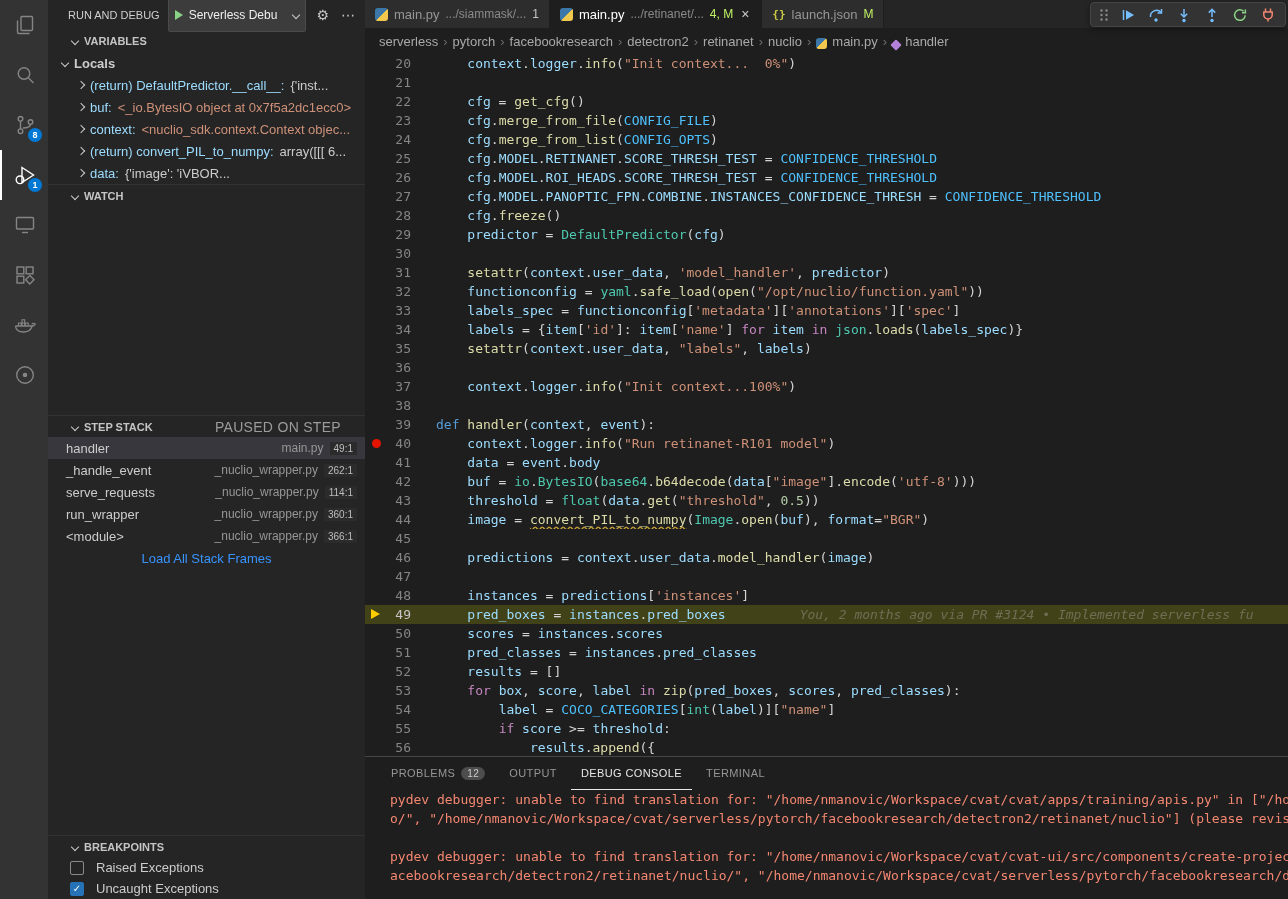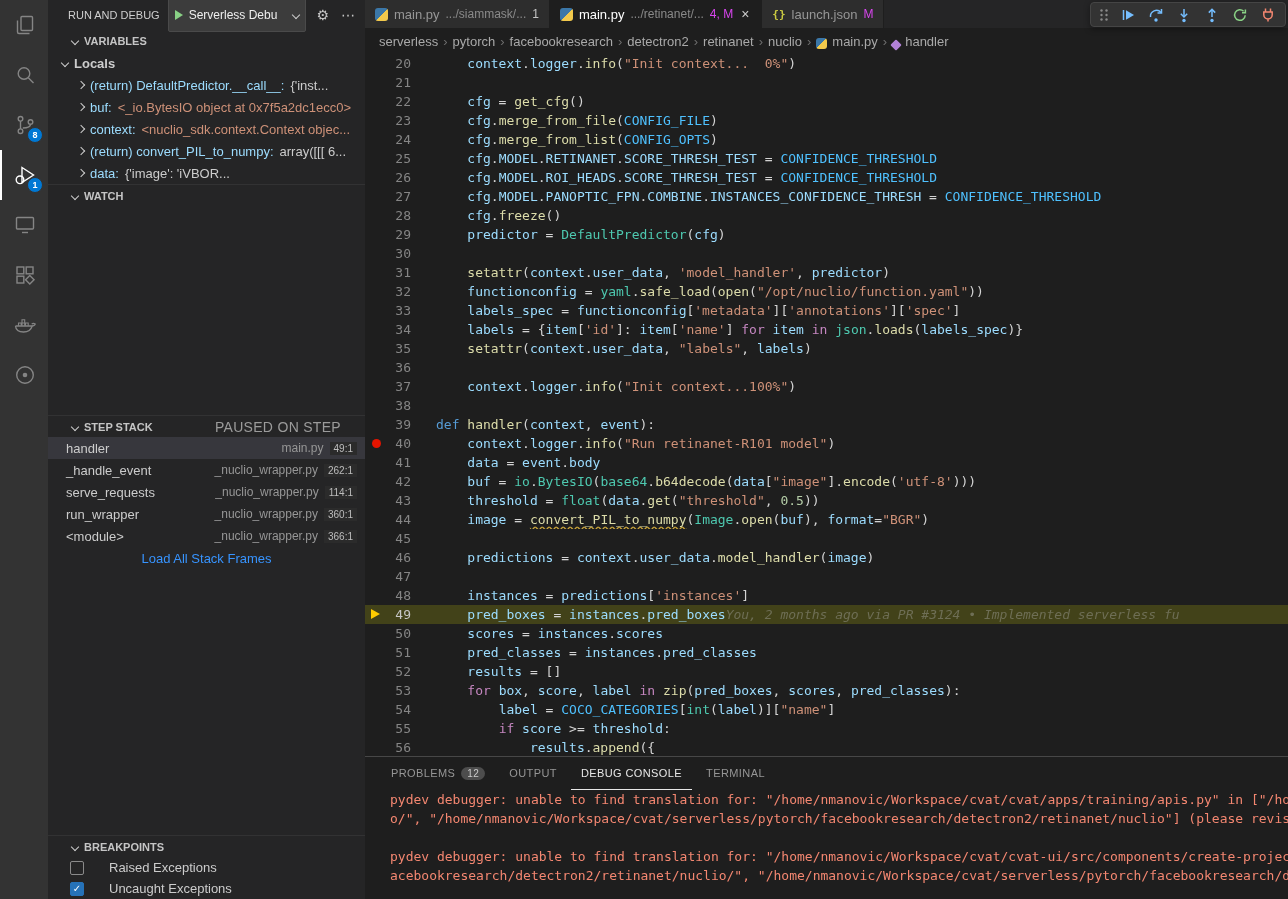--- a/index.html
+++ b/index.html
@@ -38,35 +38,35 @@
   .var-val.str{color:#ce9178}
   .stack-body{flex:none}
   .cs-status{margin-left:auto;font-size:14px;font-weight:normal;color:#9b9b9b;letter-spacing:.3px}
   .stack-row{height:22px;display:flex;align-items:center;padding:0 8px 0 18px;gap:6px;white-space:nowrap;overflow:hidden;cursor:pointer}
   .stack-row.selected{background:#37373d}
   .stack-row .fn{color:#cccccc}
   .stack-row .file{margin-left:auto;color:#969696;font-size:12px}
   .pos-badge{background:#2b2b2b;border-radius:0;padding:1px 4px;font-size:10px;color:#bdbdbd;flex:none}
   .stack-link{height:22px;display:flex;align-items:center;justify-content:center;color:#3794ff;cursor:pointer}
   .bp-section{margin-top:auto;flex:none}
-  .bp-row{height:21px;display:flex;align-items:center;gap:25px;padding-left:22px;cursor:pointer}
+  .bp-row{height:21px;display:flex;align-items:center;gap:12px;padding-left:22px;cursor:pointer}
   .cbx{width:14px;height:14px;border:1px solid #8a8a8a;border-radius:2px;flex:none;font-size:10px;line-height:12px;text-align:center;color:#fff}
   .cbx.checked{background:#2672b8;border-color:#2672b8}
 
   
   .main{flex:1;display:flex;flex-direction:column;position:relative;min-width:0}
 
   .tabbar{height:28px;flex:none;background:#252526;display:flex;align-items:stretch}
   .tab{display:flex;align-items:center;gap:6px;padding:0 10px;background:#2d2d2d;border-right:1px solid #1e1e1e;cursor:pointer;white-space:nowrap}
   .tab.active{background:#1e1e1e}
   .tab-title{color:#969696}
   .tab.active .tab-title{color:#ffffff}
   .tab-desc{color:#8a8a8a;font-size:12px}
   .tab-badge{color:#c5c5c5;font-size:12px}
-  .tab-badge.mod{color:#d946ef}
+  .tab-badge.mod{color:#bef264}
   .tab-close{color:#cccccc;font-size:14px;padding:0 2px;cursor:pointer}
   .py-ic{width:13px;height:13px;border-radius:3px;background:linear-gradient(135deg,#3b77a8 0 50%,#f2c94c 50% 100%);flex:none}
   .py-ic.small{width:11px;height:11px}
   .json-ic{color:#cbcb41;font-weight:bold;font-size:11px;font-family:"DejaVu Sans Mono",monospace}
 
   .debug-toolbar{position:absolute;top:2px;right:2px;height:25px;background:#333333;border:1px solid #454545;border-radius:4px;
                  display:flex;align-items:center;gap:6px;padding:0 6px;z-index:5;box-shadow:0 2px 6px rgba(0,0,0,.4)}
   .dt-btn{width:22px;height:22px;display:flex;align-items:center;justify-content:center;cursor:pointer}
   .dt-grip{color:#8a8a8a;cursor:grab;width:14px}
   .dt-continue,.dt-step-over,.dt-step-into,.dt-step-out{color:#75beff}
@@ -85,21 +85,21 @@
   .glyph{width:22px;flex:none;position:relative}
   .bp-dot{position:absolute;left:7px;top:5px;width:9px;height:9px;border-radius:50%;background:#e51400}
   .exec-arrow{position:absolute;left:6px;top:4px;width:0;height:0;border-left:9px solid #ffcc00;border-top:5.5px solid transparent;border-bottom:5.5px solid transparent}
   .lnum{width:24px;flex:none;text-align:right;color:#858585}
   .code-line.current .lnum{color:#c6c6c6}
   .lgap{width:25px;flex:none}
   .lcode{flex:1;white-space:pre;overflow:hidden}
   .tk-w{color:#d4d4d4}.tk-v{color:#9cdcfe}.tk-f{color:#dcdcaa}.tk-s{color:#ce9178}
   .tk-k{color:#569cd6}.tk-kc{color:#c586c0}.tk-n{color:#b5cea8}.tk-C{color:#4fc1ff}.tk-m{color:#4ec9b0}
   .tk-sq{text-decoration:underline wavy #c8a33a;text-underline-offset:2px}
-  .blame{color:#6e6e55;font-style:italic;}
+  .blame{color:#6e6e55;font-style:italic;margin-left:74px}
 
   
   .panel{height:143px;flex:none;background:#1e1e1e;border-top:1px solid #474747;display:flex;flex-direction:column}
   .panel-tabs{height:33px;flex:none;display:flex;align-items:center;gap:4px;padding-left:16px}
   .ptab{display:flex;align-items:center;gap:6px;height:100%;padding:0 10px;font-size:11px;letter-spacing:.4px;color:#969696;cursor:pointer;border-bottom:1px solid transparent}
   .ptab.active{color:#e7e7e7;border-bottom:1px solid #e7e7e7}
   .ptab-badge{background:#4d4d4d;color:#cccccc;border-radius:10px;padding:1px 6px;font-size:10px}
   .console{flex:1;overflow:hidden;padding-left:25px;font-family:"DejaVu Sans Mono",monospace;font-size:13px;color:#f48771}
   .cline{height:19px;line-height:19px;white-space:pre;overflow:hidden}
   .cgroup.spaced{margin-top:19px}

